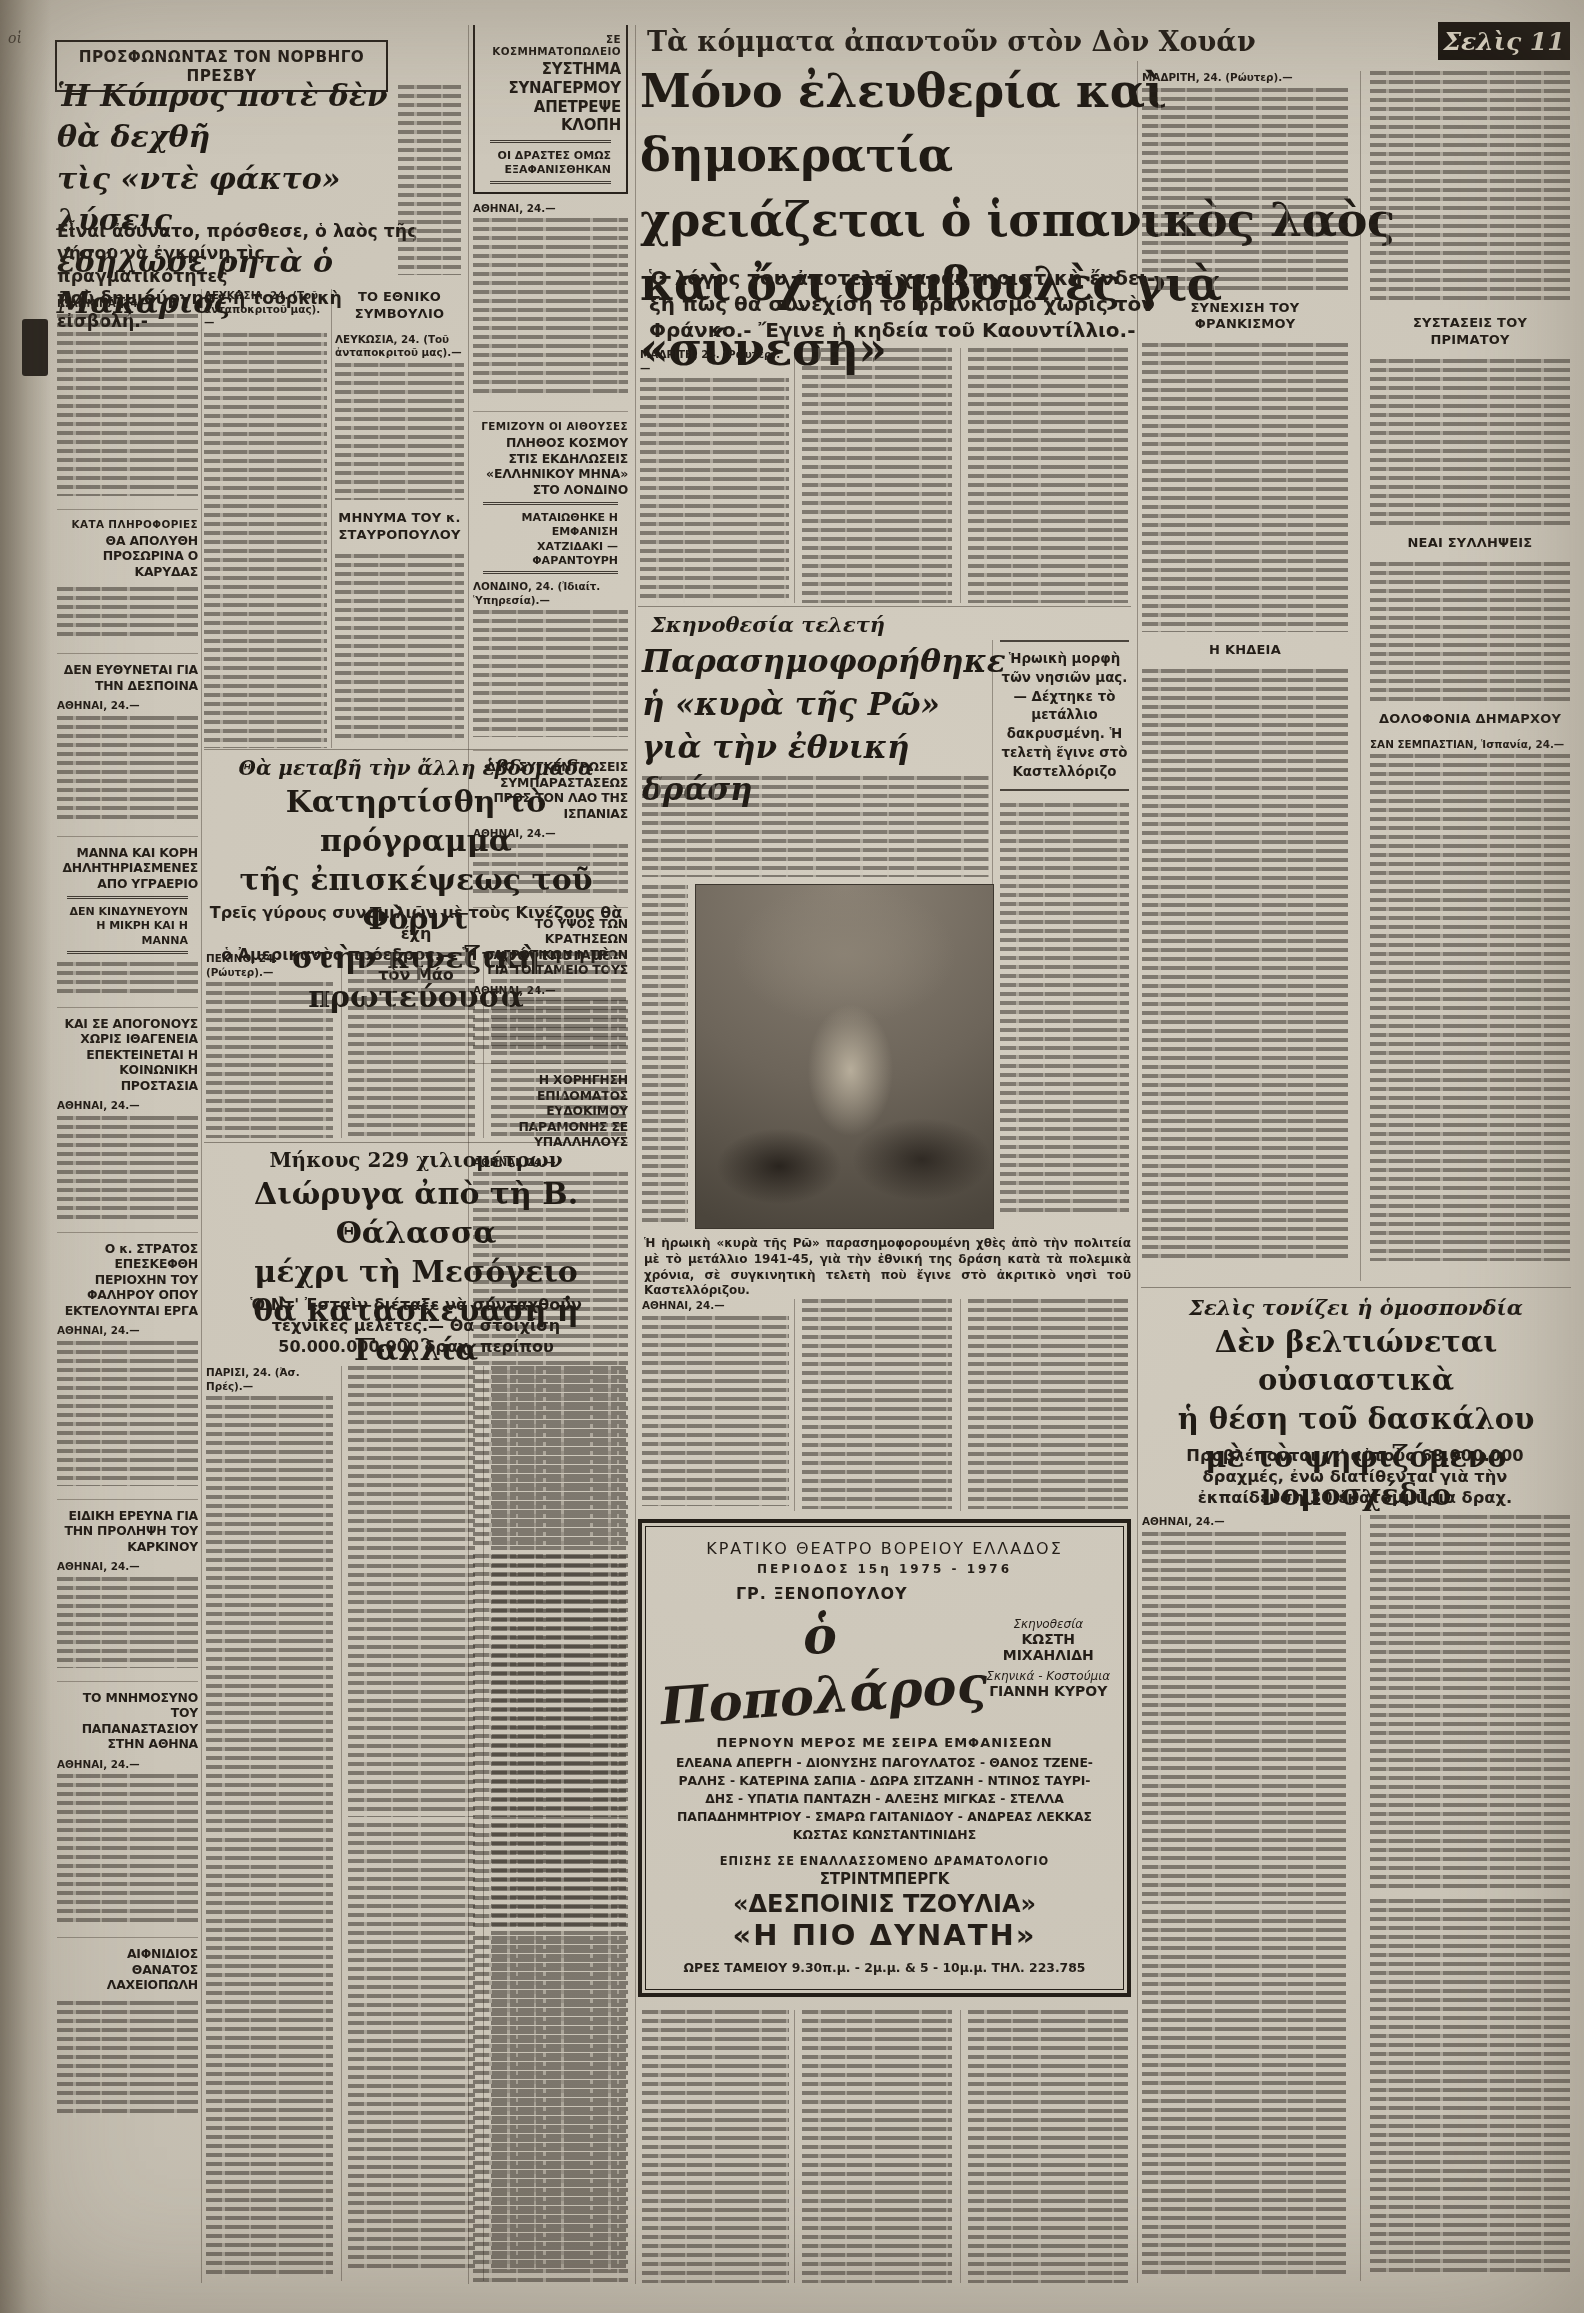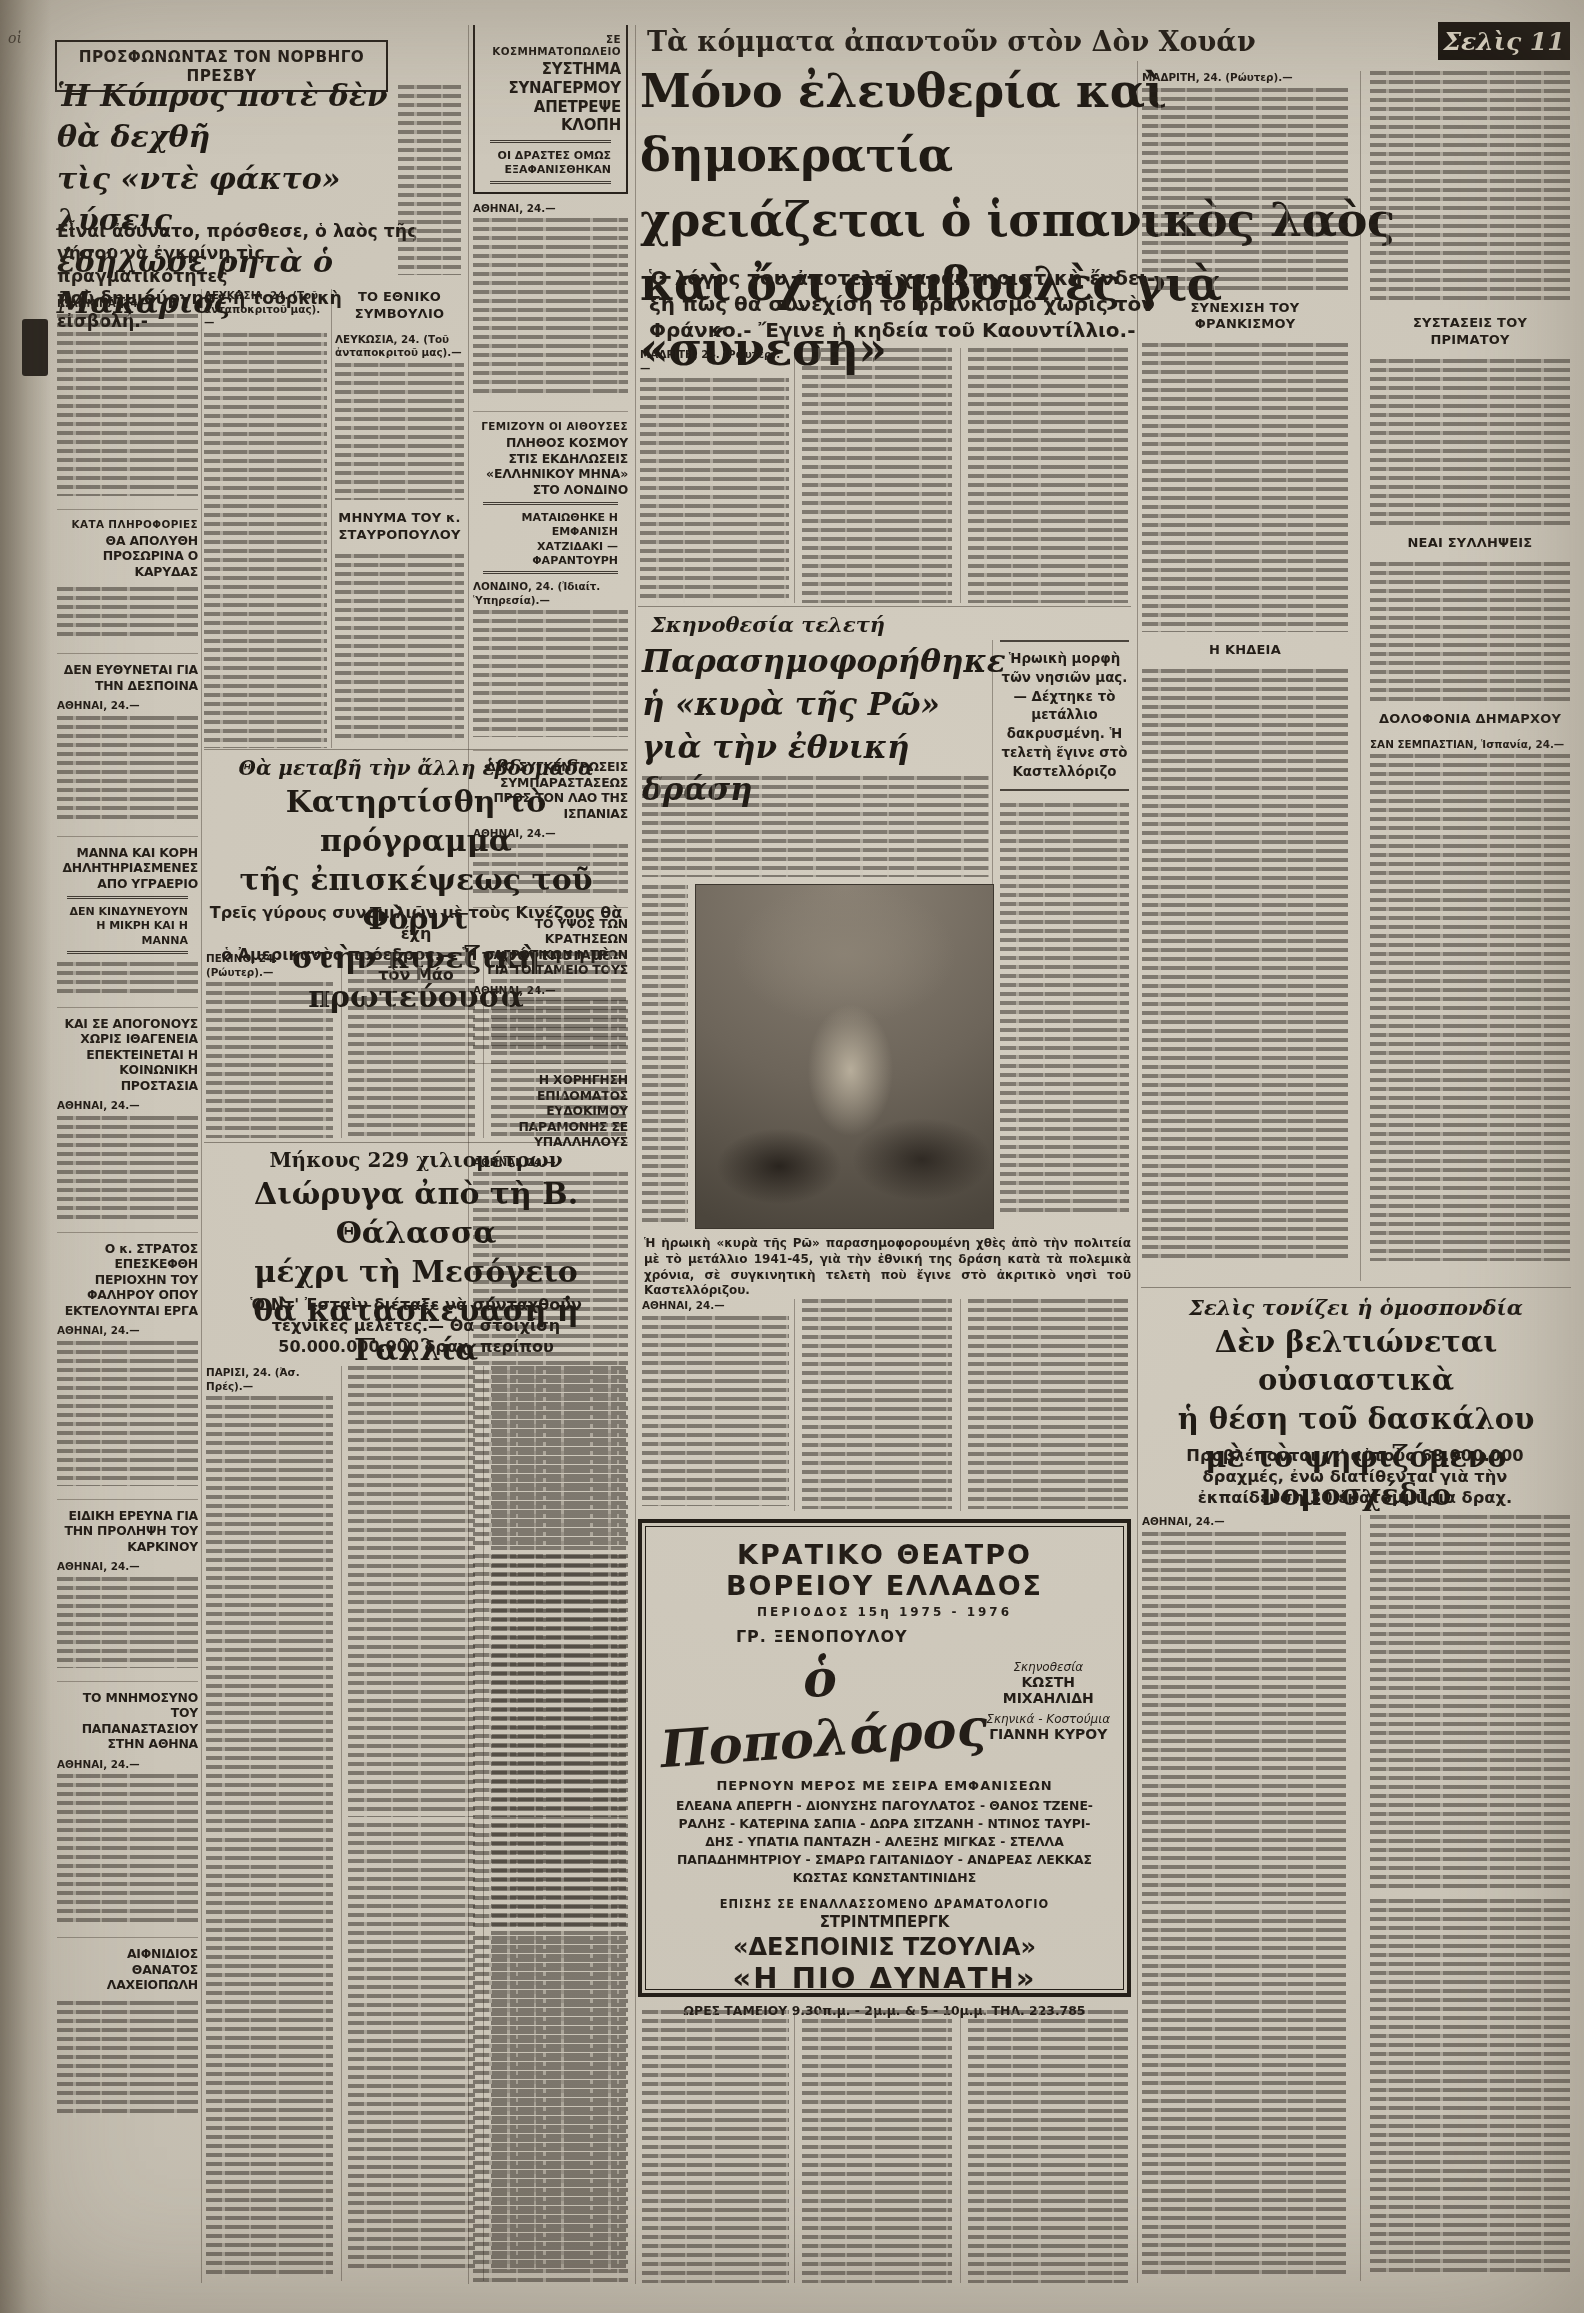--- a/index.html
+++ b/index.html
@@ -37,21 +37,21 @@
   .photo{border:1px solid #3c362e;background:
     radial-gradient(61px 94px at 52% 54%, rgba(196,186,166,.85), rgba(196,186,166,0) 70%),
     radial-gradient(89px 54px at 28% 82%, rgba(25,20,16,.75), rgba(25,20,16,0) 70%),
     radial-gradient(99px 59px at 76% 80%, rgba(25,20,16,.65), rgba(25,20,16,0) 70%),
     radial-gradient(139px 89px at 50% 20%, rgba(140,131,117,.9), rgba(140,131,117,0) 80%),
     radial-gradient(120% 105% at 50% 0%, #8a8174 0%, #6d655a 55%, #4b453c 100%);}
   .edge-l{position:absolute;left:0;top:0;width:51px;height:100%;
     background:linear-gradient(90deg,#837b6d 0%,#b2ab9c 55%,rgba(203,197,184,0) 100%);}
   .ad{border:4px solid #241f19;box-shadow:inset 0 0 0 3px #cbc5b8, inset 0 0 0 4px #241f19;
     padding:16px 16px 10px;text-align:center;}
-  .ad-t1{font-size:27px;font-weight:700;letter-spacing:2px;}
+  .ad-t1{font-size:16px;font-weight:400;letter-spacing:2px;}
   .ad-t2{font-size:12px;font-weight:700;letter-spacing:3px;margin-top:4px;}
   .ad-mid{display:flex;margin-top:8px;align-items:center;}
   .ad-left{flex:1.4;}
   .ad-right{flex:1;text-align:center;}
   .ad-author{font-size:16px;font-weight:800;letter-spacing:1px;}
   .ad-script{font-family:"DejaVu Serif",serif;font-style:italic;font-weight:700;font-size:51px;
     transform:rotate(-4deg);margin-top:2px;}
   .ad-cl{font-size:12px;font-style:italic;margin-top:6px;}
   .ad-cn{font-size:14px;font-weight:800;}
   .ad-ch{font-size:13px;font-weight:800;letter-spacing:1px;margin-top:10px;}

